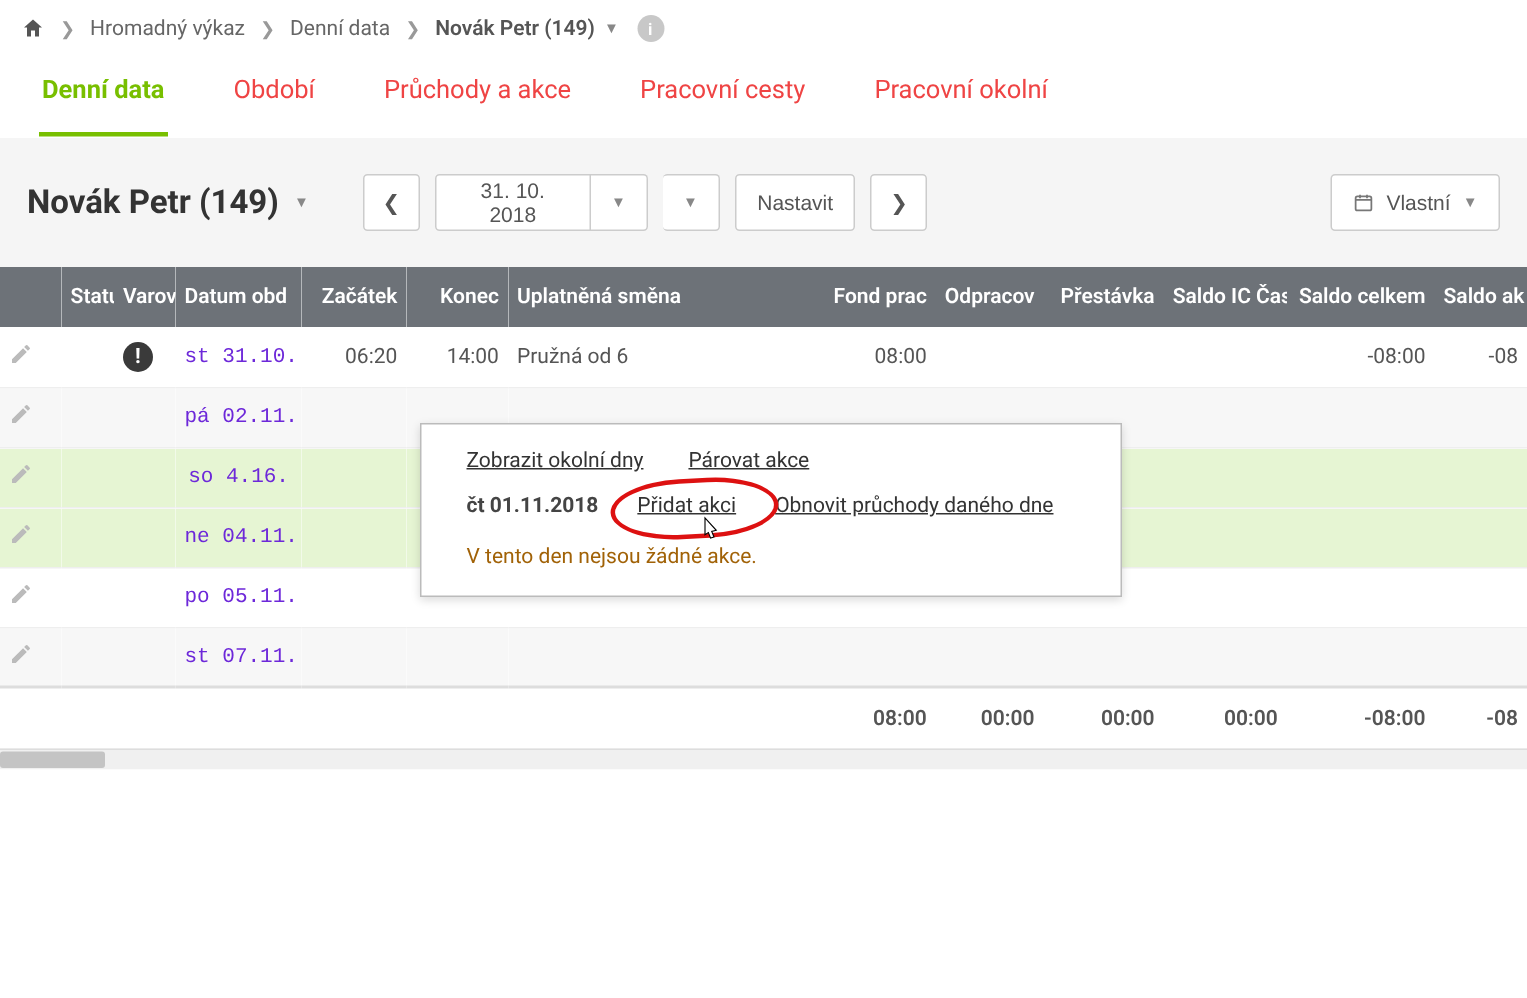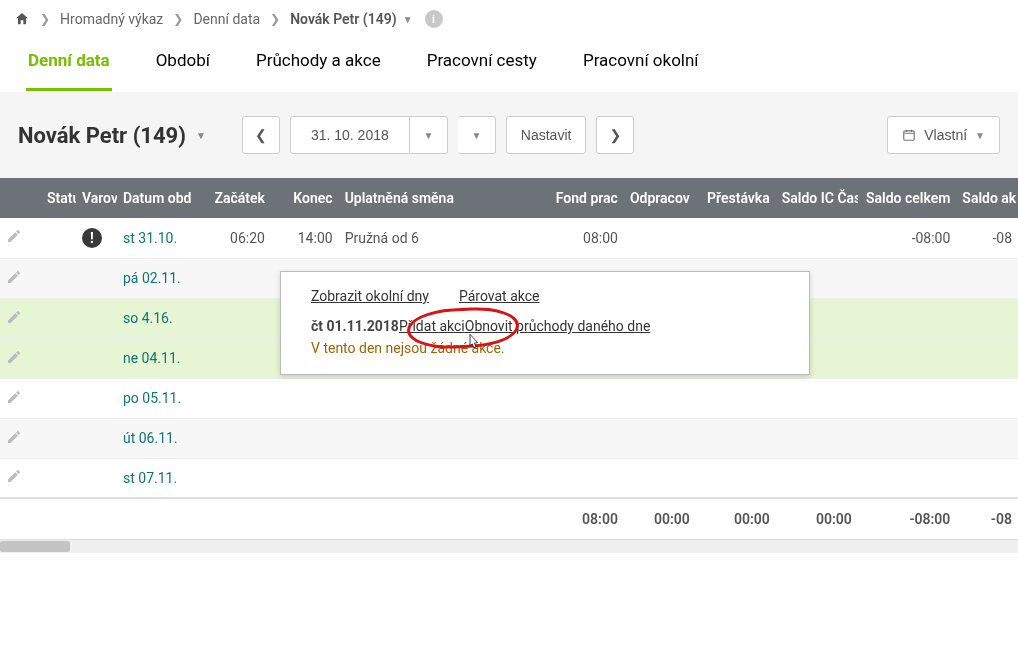--- a/index.html
+++ b/index.html
@@ -31,21 +31,21 @@
     }
     .chev { font-size:10px; color:#888; }
 
     
     .tabs {
       display:flex; gap:42px; padding:0 26px; border-bottom:1px solid transparent;
     }
     .tab {
       padding: 10px 2px 18px;
       font-size: 17px;
-      color: #000000;
+      color: #ef4444;
       cursor: pointer;
       border-bottom: 3px solid transparent;
     }
     .tab.active {
       color: #78bf00;
       font-weight: 700;
       border-bottom-color: #78bf00;
     }
 
     
@@ -75,21 +75,21 @@
       color:#555;
       cursor:pointer;
       font-size:14px;
     }
     .btn.icon-only { width:38px; padding:0; }
     .date-group { display:flex; }
     .date-group .btn { border-radius:0; }
     .date-group .btn:first-child { border-top-left-radius:3px; border-bottom-left-radius:3px; }
     .date-group .btn:last-child { border-top-right-radius:3px; border-bottom-right-radius:3px; border-left:0; }
     .date-group .btn + .btn { border-left:0; }
-    .date-main { width:120px; }
+    .date-main { width:104px; }
     .caret { font-size:10px; color:#888; }
     .spacer { flex:1; }
     .vlastni-btn { display:flex; gap:8px; align-items:center; }
     .cal-ic svg { width:14px; height:14px; display:block; }
 
     
     .table-wrap { position:relative; }
     table { width:100%; border-collapse:collapse; table-layout:fixed; }
     thead th {
       background:#6d7278;
@@ -115,21 +115,21 @@
     tbody tr.weekend td { background:#e6f5d3 !important; }
     .edit-ic {
       display:inline-flex; width:16px; height:16px; color:#bbb;
     }
     .edit-ic svg { width:16px; height:16px; }
     .warn-ic {
       display:inline-flex; align-items:center; justify-content:center;
       width:20px; height:20px; border-radius:50%;
       background:#3a3a3a; color:#fff; font-weight:700;
     }
-    .date-cell { color:#0f766e; text-align:left; }
+    .date-cell { color:#6d28d9; text-align:center;font-family:Liberation Mono, monospace; }
     td.highlight { background:#ffe3a7 !important; }
     tfoot td { background:#fff; font-weight:600; text-align:right; padding:12px 6px; border-top:2px solid #ddd; }
 
     
     .c-edit { width:40px; }
     .c-stat { width:34px; }
     .c-varo { width:40px; }
     .c-date { width:82px; }
     .c-zac  { width:68px; }
     .c-kon  { width:66px; }
@@ -137,31 +137,31 @@
     .c-fond { width:78px; }
     .c-odpr { width:70px; }
     .c-pres { width:78px; }
     .c-saldi{ width:80px; }
     .c-saldc{ width:96px; }
     .c-salda{ width:60px; }
 
     
     .popover {
       position:absolute;
-      left:280px; top:93px;
-      width:530px;
+      left:280px; top:104px;
+      width:468px;
       background:#fff;
       border:1px solid #bbb;
       box-shadow: 0 2px 6px rgba(0,0,0,.15);
       padding: 16px 30px 18px;
       z-index:10;
     }
     .popover-row1 { display:flex; gap:30px; margin-bottom:14px; }
     .popover a { color:#333; text-decoration:underline; cursor:pointer; }
-    .popover-row2 { display:flex; align-items:center; margin-bottom:6px; position:relative; }
+    .popover-row2 { display:flex; gap:26px; align-items:center; margin-bottom:18px; position:relative; }
     .popover .date-bold { font-weight:700; color:#444; }
     .popover .empty { color:#a16207; margin-top:2px; }
     .ring {
       position:absolute;
       width:112px; height:40px;
       border:3px solid #d11;
       border-radius: 50% / 60%;
       left:96px; top:-10px;
       transform: rotate(-3deg);
       pointer-events:none;
@@ -388,39 +388,20 @@
           <td class="num"></td>
         </tr>
         <tr>
           <td><span class="edit-ic">
               <svg viewBox="0 0 24 24" fill="#bbb">
                 <path d="M3 17.25V21h3.75L17.81 9.94l-3.75-3.75L3 17.25zM20.71 7.04a1 1 0 000-1.41l-2.34-2.34a1 1 0 00-1.41 0l-1.83 1.83 3.75 3.75 1.83-1.83z"></path>
               </svg>
             </span></td>
           <td></td>
           <td></td>
-          <td class="date-cell">út 06.11.</td>
-          <td class="num"></td>
-          <td class="num"></td>
-          <td></td>
-          <td class="num"></td>
-          <td class="num"></td>
-          <td class="num"></td>
-          <td class="num"></td>
-          <td class="num"></td>
-          <td class="num"></td>
-        </tr>
-        <tr>
-          <td><span class="edit-ic">
-              <svg viewBox="0 0 24 24" fill="#bbb">
-                <path d="M3 17.25V21h3.75L17.81 9.94l-3.75-3.75L3 17.25zM20.71 7.04a1 1 0 000-1.41l-2.34-2.34a1 1 0 00-1.41 0l-1.83 1.83 3.75 3.75 1.83-1.83z"></path>
-              </svg>
-            </span></td>
-          <td></td>
-          <td></td>
           <td class="date-cell">st 07.11.</td>
           <td class="num"></td>
           <td class="num"></td>
           <td></td>
           <td class="num"></td>
           <td class="num"></td>
           <td class="num"></td>
           <td class="num"></td>
           <td class="num"></td>
           <td class="num"></td>

